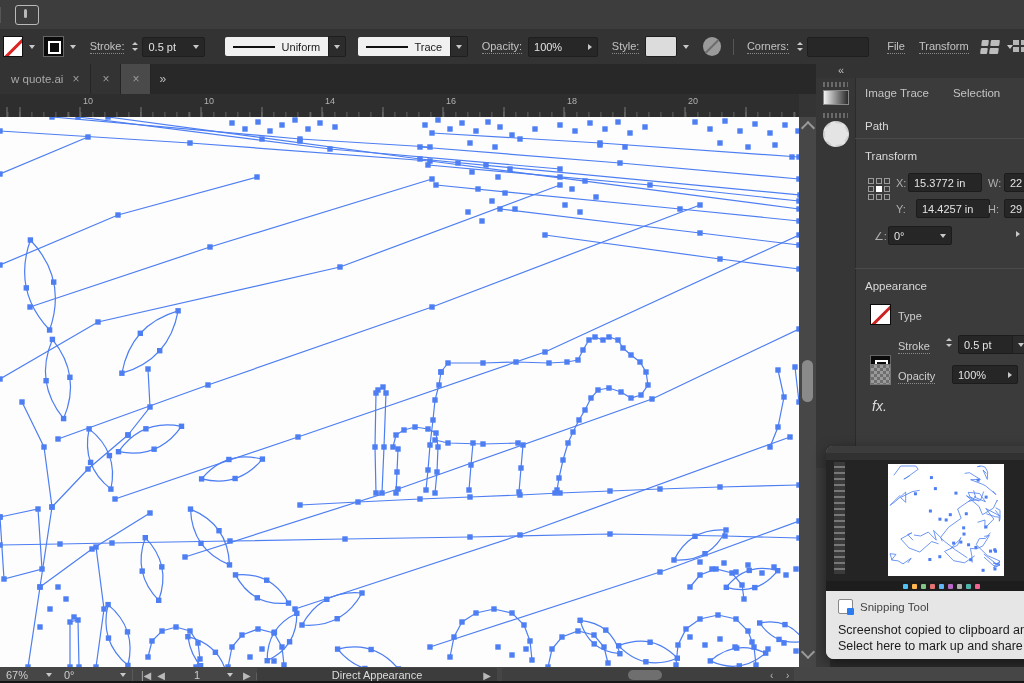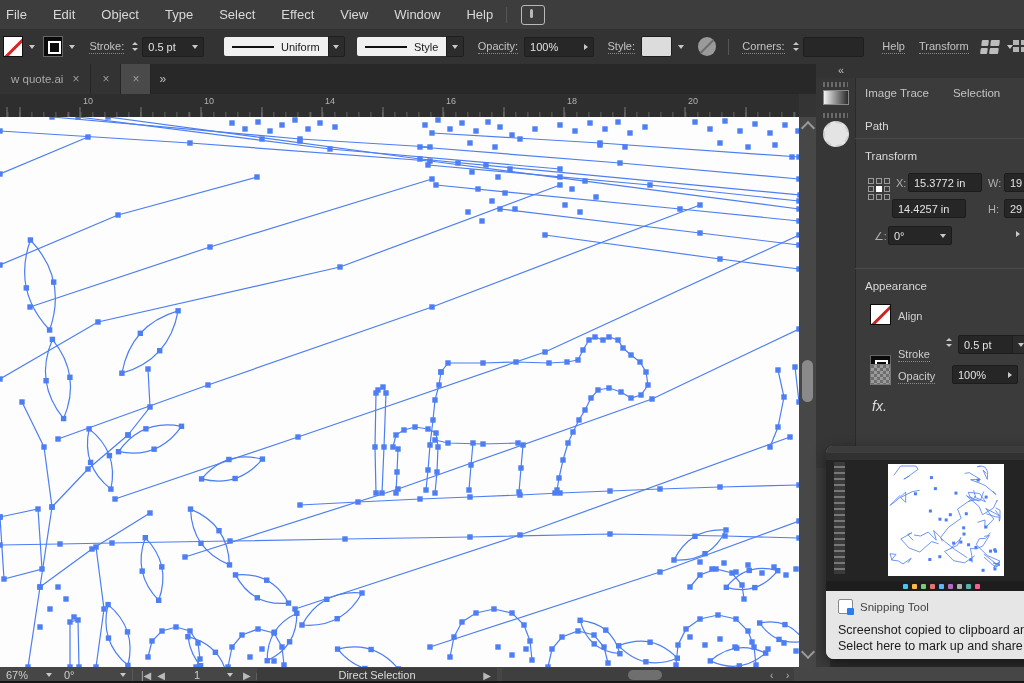--- a/index.html
+++ b/index.html
@@ -111,31 +111,20 @@
   .hsb-thumb{position:absolute;left:126px;top:2px;width:34px;height:10px;background:#6f6f6f;border-radius:5px;}
   .bottom-edge{left:0;top:681px;width:1024px;height:2px;background:#151515;}
   .arrow-glyph{color:#b9b9b9;font-size:10px;}
 </style>
 </head>
 <body>
 
 <div class="screen">
 
   <div class="abs menubar">
-    <div class="menu-items">
-      <span class="menu-item">File</span>
-      <span class="menu-item">Edit</span>
-      <span class="menu-item">Object</span>
-      <span class="menu-item">Type</span>
-      <span class="menu-item">Select</span>
-      <span class="menu-item">Effect</span>
-      <span class="menu-item">View</span>
-      <span class="menu-item">Window</span>
-      <span class="menu-item">Help</span>
-    </div>
     <span class="vdiv"></span>
     <span class="touch-icon"></span>
   </div>
 
   <div class="abs controlbar">
     <span class="swatch-none" style="margin-left:3px"></span>
     <span class="tri" style="margin:0 8px 0 6px"></span>
     <span class="swatch-stroke"></span>
     <span class="tri" style="margin:0 14px 0 6px"></span>
     <span class="dotlabel">Stroke:</span>
@@ -149,42 +138,42 @@
     </span>
     <span class="wdrop" style="margin-left:20px">
       <span class="wline"></span>
       <span>Uniform</span>
     </span>
     <span class="chevbox">
         <i class="tri"></i>
       </span>
     <span class="wdrop" style="margin-left:12px">
       <span class="wline"></span>
-      <span>Style</span>
+      <span>Trace</span>
     </span>
     <span class="chevbox">
         <i class="tri"></i>
       </span>
     <span class="dotlabel" style="margin-left:14px">Opacity:</span>
     <span class="fld" style="width:60px;margin-left:6px">
       <span>100%</span>
         <span class="tri-r" style="margin-left:auto"></span>
     </span>
     <span class="dotlabel" style="margin-left:14px">Style:</span>
     <span class="fld" style="width:20px;height:19px;background:#dcdcdc;margin-left:6px"></span>
     <span class="tri" style="margin-left:6px"></span>
     <span class="recolor-icon" style="margin-left:14px"></span>
     <span class="vdiv" style="margin-left:12px"></span>
     <span class="dotlabel" style="margin-left:13px">Corners:</span>
     <span class="stepper" style="margin:0 4px 0 8px">
         <i class="tri-up"></i>
         <i class="tri-dn"></i>
       </span>
     <span class="fld" style="width:52px"></span>
-    <span class="dotlabel" style="margin-left:18px">Help</span>
+    <span class="dotlabel" style="margin-left:18px">File</span>
     <span class="dotlabel" style="margin-left:14px">Transform</span>
     <span class="ws-icon" style="margin-left:12px;transform:skewX(-8deg)">
         <i></i>
         <i></i>
         <i></i>
         <i></i>
       </span>
     <span class="tri" style="margin-left:8px"></span>
     <span class="grid-icon" style="margin-left:auto;margin-right:-4px">
         <i></i>
@@ -724,45 +713,45 @@
         <i></i>
         <i></i>
         <i></i>
     </div>
     <span class="plabel abs" style="left:80px;top:113px">X:</span>
     <div class="pfld" style="left:92px;top:109px;width:62px">
         <span>15.3772 in</span>
       </div>
     <span class="plabel abs" style="left:172px;top:113px">W:</span>
     <div class="pfld" style="left:188px;top:109px;width:60px">
-        <span>19</span>
+        <span>22</span>
       </div>
     <span class="plabel abs" style="left:80px;top:139px">Y:</span>
-    <div class="pfld" style="left:76px;top:135px;width:62px">
+    <div class="pfld" style="left:100px;top:135px;width:62px">
         <span>14.4257 in</span>
       </div>
     <span class="plabel abs" style="left:172px;top:139px">H:</span>
     <div class="pfld" style="left:188px;top:135px;width:60px">
         <span>29</span>
       </div>
     <span class="plabel abs" style="left:58px;top:166px">∠:</span>
     <div class="pfld" style="left:72px;top:162px;width:52px">
       <span>0°</span>
         <span class="tri" style="margin-left:auto"></span>
     </div>
     <span class="tri-r abs" style="left:200px;top:167px"></span>
 
     <div class="pdiv" style="top:204px"></div>
     <div class="psec" style="top:216px">Appearance</div>
 
     <div class="sw-fill-none abs" style="left:54px;top:240px"></div>
-    <span class="plabel abs" style="left:82px;top:246px;color:#cfcfcf">Align</span>
+    <span class="plabel abs" style="left:82px;top:246px;color:#cfcfcf">Type</span>
 
     <div class="swatch-stroke abs" style="left:54px;top:270px"></div>
-    <span class="plabel abs dotlabel" style="left:82px;top:284px;color:#cfcfcf">Stroke</span>
+    <span class="plabel abs dotlabel" style="left:82px;top:276px;color:#cfcfcf">Stroke</span>
     <span class="stepper abs" style="left:130px;top:274px">
         <i class="tri-up"></i>
         <i class="tri-dn"></i>
       </span>
     <div class="pfld" style="left:142px;top:271px;width:46px">
         <span>0.5 pt</span>
       </div>
     <div class="chevbox abs" style="left:196px;top:271px;height:17px">
         <i class="tri"></i>
       </div>
@@ -862,21 +851,21 @@
     <span class="sb-sep"></span>
     <span class="arrow-glyph" style="margin-left:8px">|◀</span>
     <span class="arrow-glyph" style="margin-left:6px">◀</span>
     <div class="sb-fld" style="width:58px;margin-left:4px">
       <span style="margin:0 auto">1</span>
         <i class="tri"></i>
     </div>
     <span class="arrow-glyph" style="margin-left:4px">▶</span>
     <span class="arrow-glyph" style="margin-left:6px">▶|</span>
     <div class="ds-inset">
-      <span>Direct Selection</span>
+      <span>Direct Appearance</span>
       <span class="arrow-glyph" style="position:absolute;right:6px">▶</span>
     </div>
     <div class="hsb">
       <div class="hsb-thumb"></div>
     </div>
     <span class="arrow-glyph" style="position:absolute;left:770px">‹</span>
     <span class="arrow-glyph" style="position:absolute;left:786px">›</span>
   </div>
   <div class="abs bottom-edge"></div>
 

